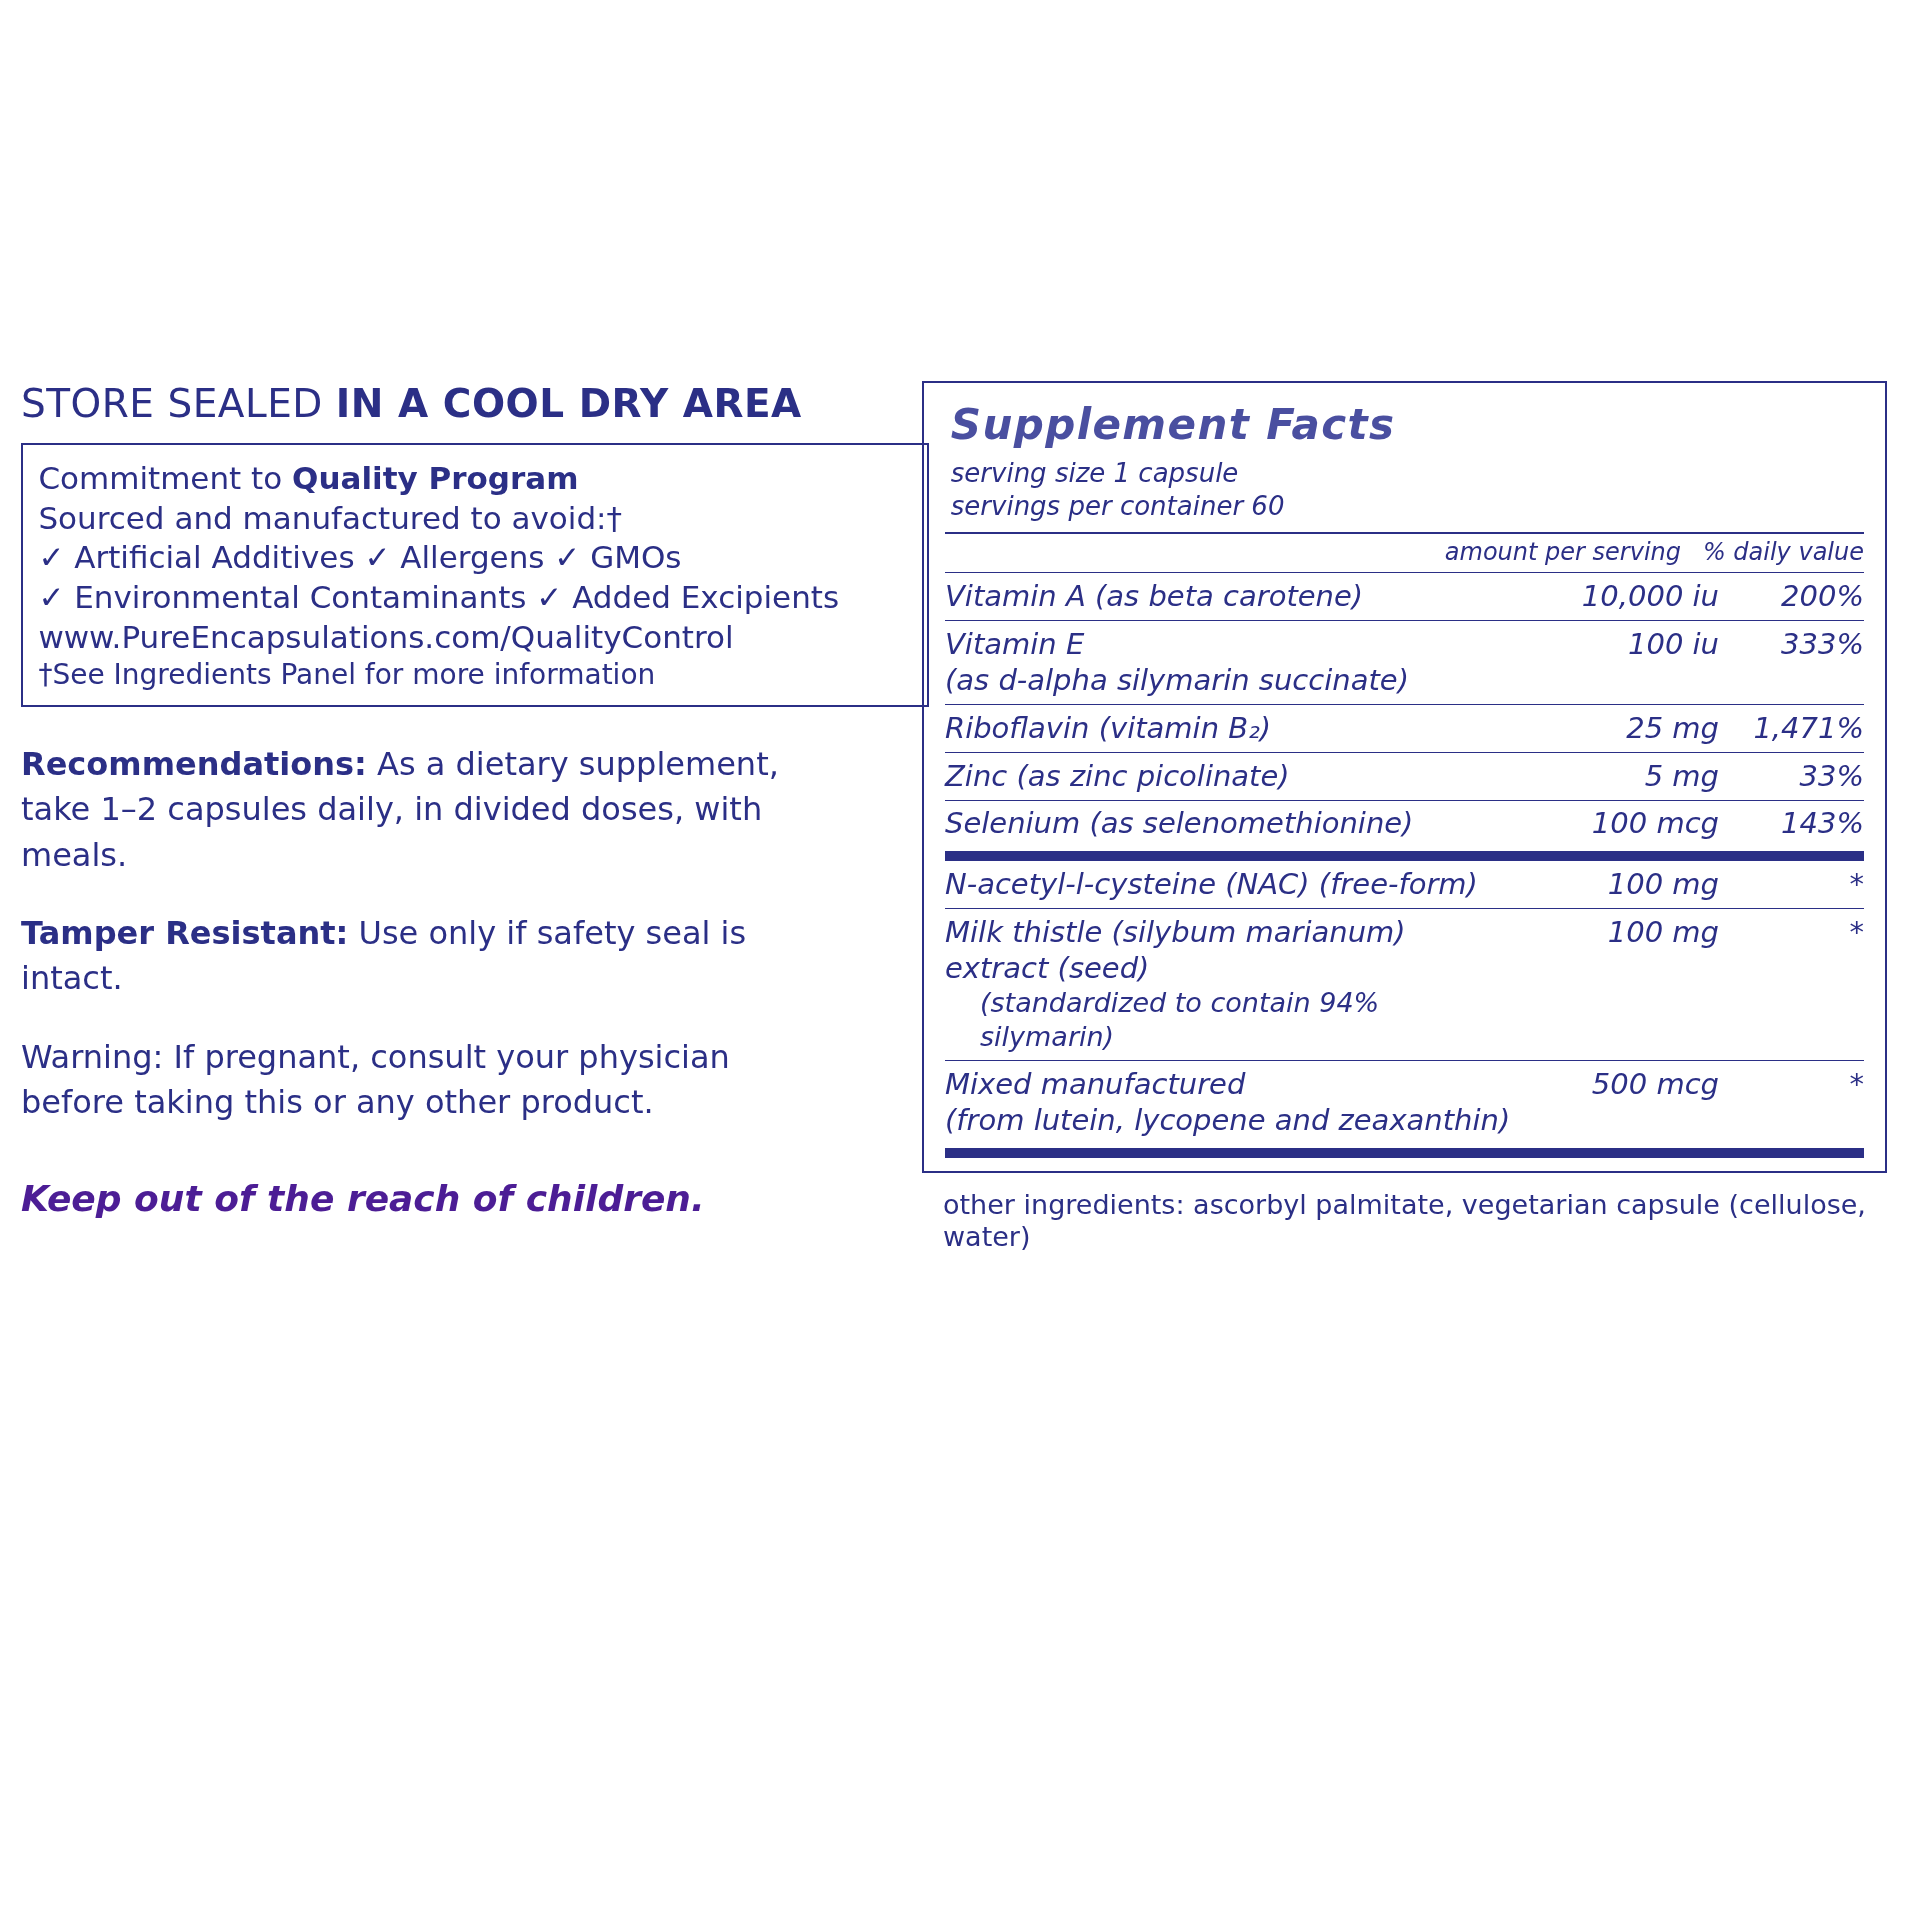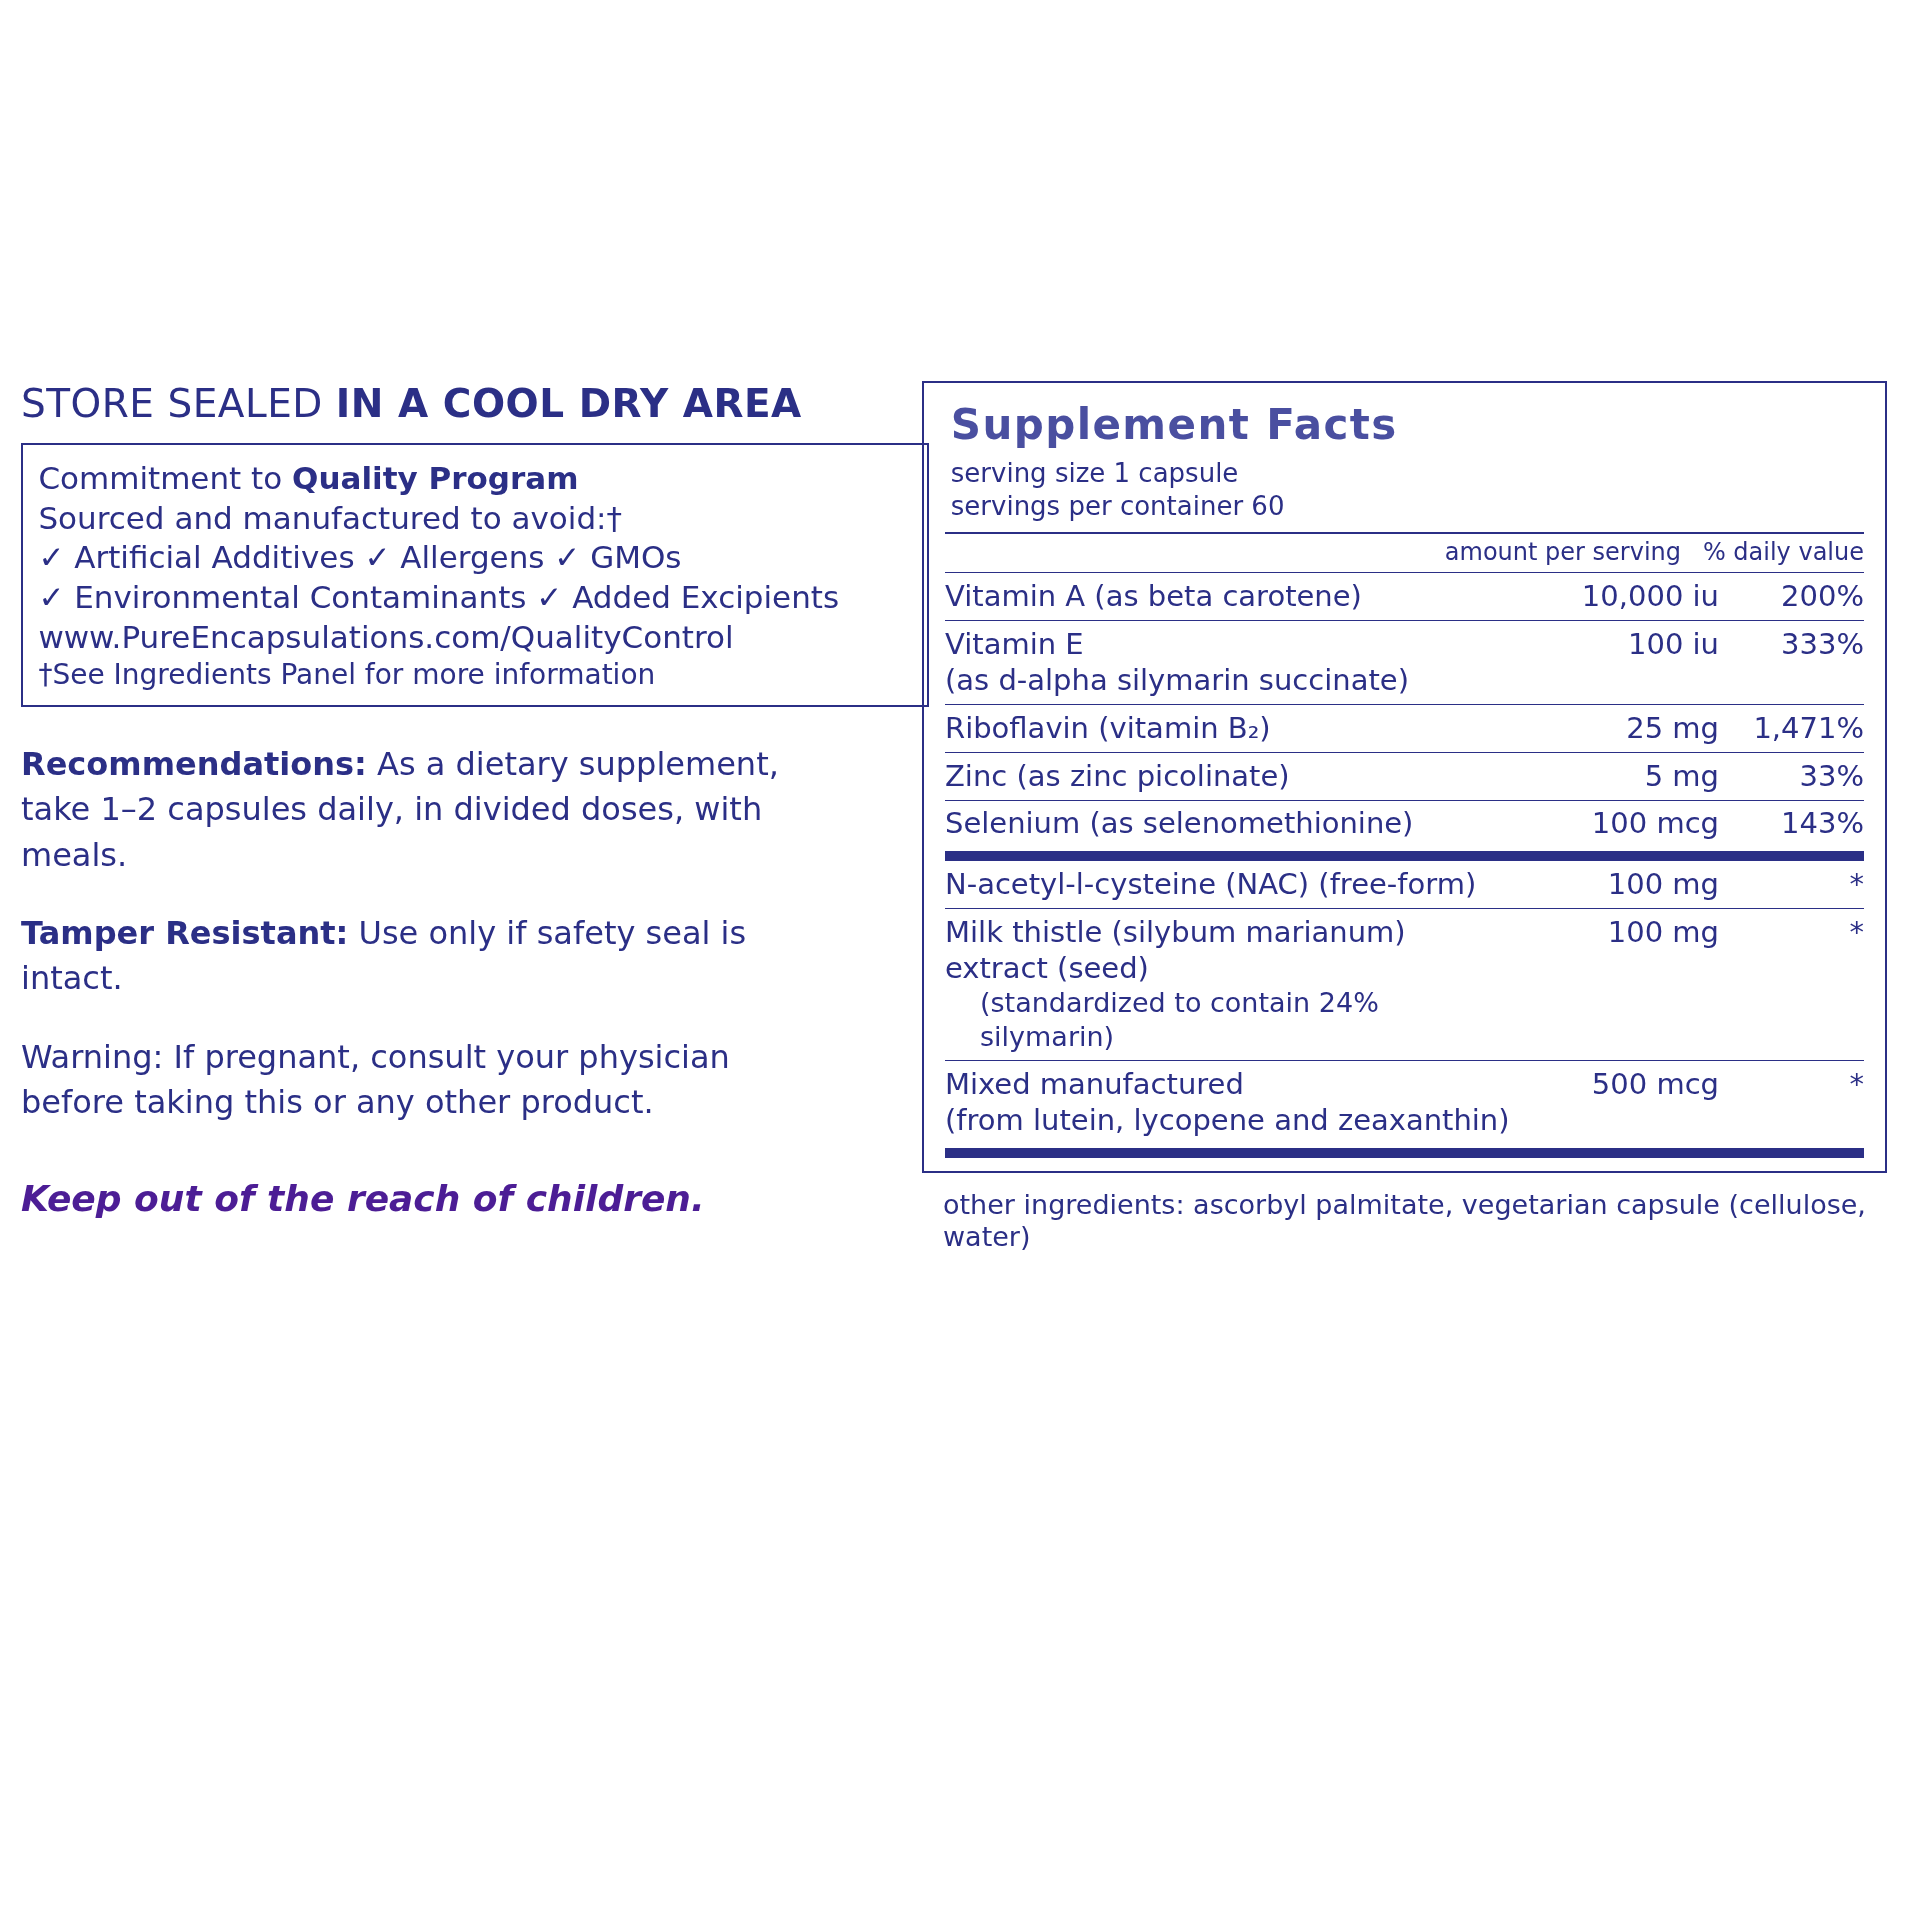--- a/index.html
+++ b/index.html
@@ -76,20 +76,21 @@
     position: absolute;
     left: 922px;
     top: 381px;
     width: 985px;
   }
   .facts-box {
     border: 2.9px solid #2b2f86;
     box-sizing: border-box;
     width: 965px;
     padding: 13.5px 21px 13.5px 21px;
+    font-style: italic;
   }
   .facts-title {
     font-size: 42px;
     font-weight: 700;
     letter-spacing: 1.4px;
     color: #4a4fa0;
     margin: 3.9px 0 7.7px 5.8px;
   }
   .serving-line {
     font-size: 26px;
@@ -248,21 +249,21 @@
           <tr>
             <td class="nm">N-acetyl-l-cysteine (NAC) (free-form)</td>
             <td class="amt">100 mg</td>
             <td class="dv">*</td>
           </tr>
 
           <tr class="sep">
             <td class="nm">
               <span>Milk thistle (silybum marianum)</span>
               <span class="sub">extract (seed)</span>
-              <span class="sub-indent">(standardized to contain 24% silymarin)</span>
+              <span class="sub-indent">(standardized to contain 94% silymarin)</span>
             </td>
             <td class="amt">100 mg</td>
             <td class="dv">*</td>
           </tr>
 
           <tr class="sep">
             <td class="nm">
               <span>Mixed manufactured</span>
               <span class="sub">(from lutein, lycopene and zeaxanthin)</span>
             </td>

